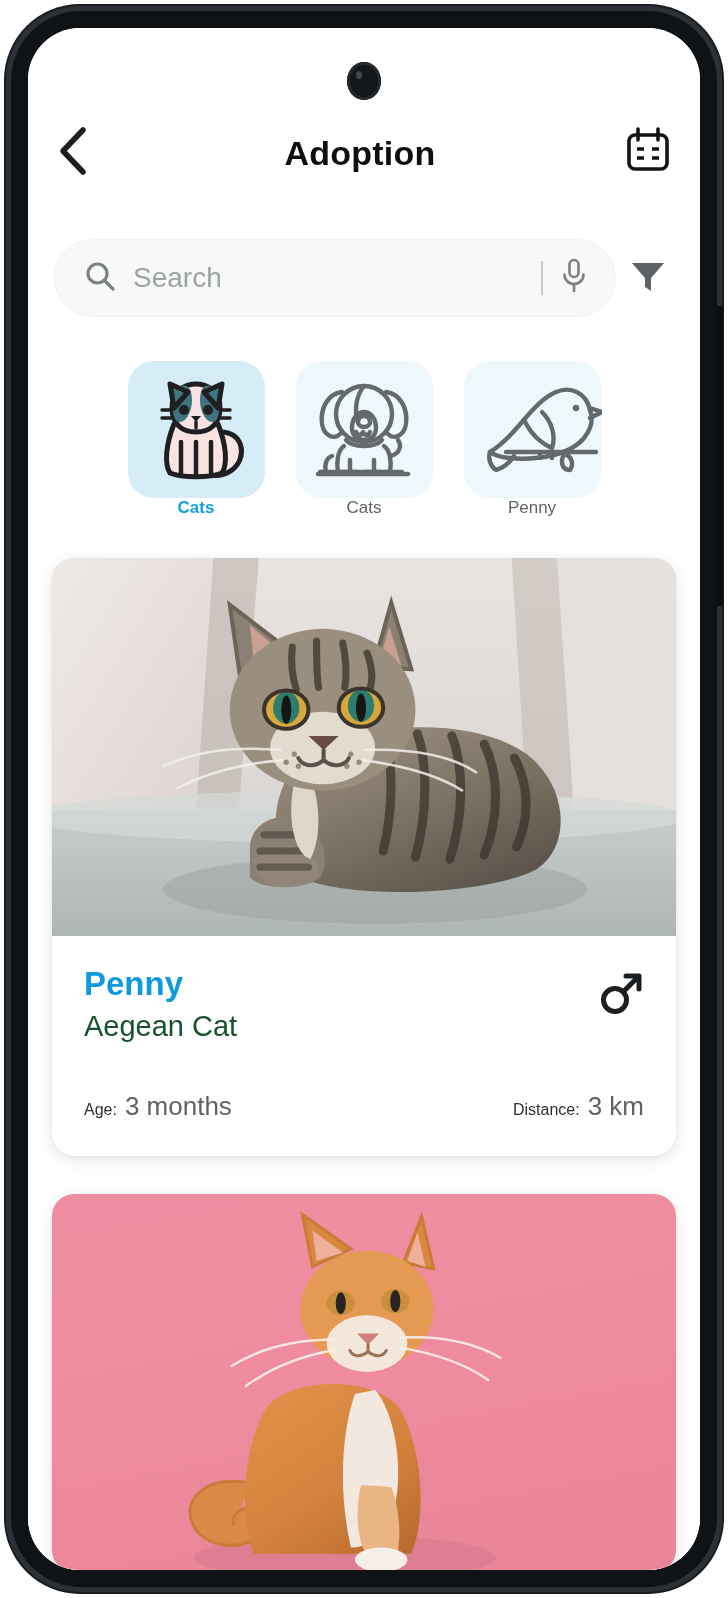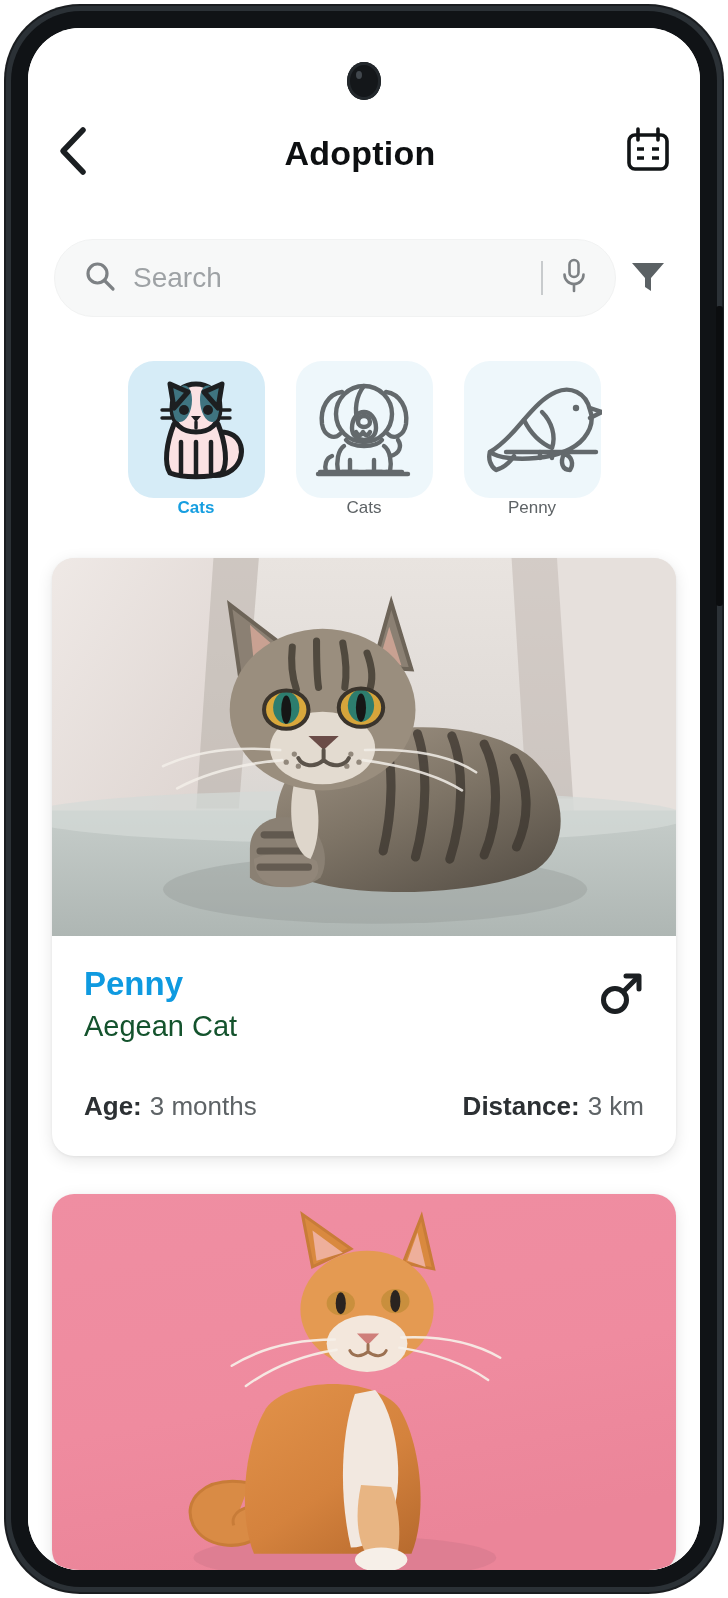--- a/index.html
+++ b/index.html
@@ -249,22 +249,22 @@
     margin-top: 8px;
   }
   .gender-icon { margin-top: 4px; }
   .pet-meta {
     margin-top: 48px;
     display: flex;
     justify-content: space-between;
     align-items: baseline;
   }
   .meta-label {
-    font-size: 26px;
-    font-weight: bold;
+    font-size: 16px;
+    font-weight: normal;
     color: #2c3033;
   }
   .meta-value {
     font-size: 26px;
     color: #5e6366;
     margin-left: 8px;
   }
 </style>
 </head>
 <body>

